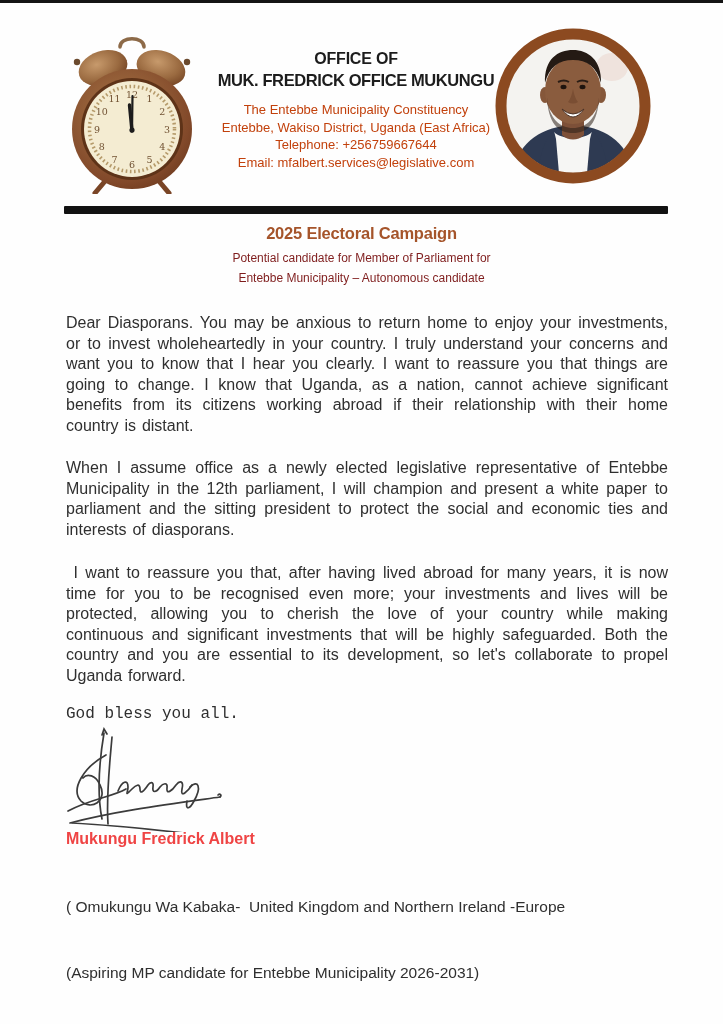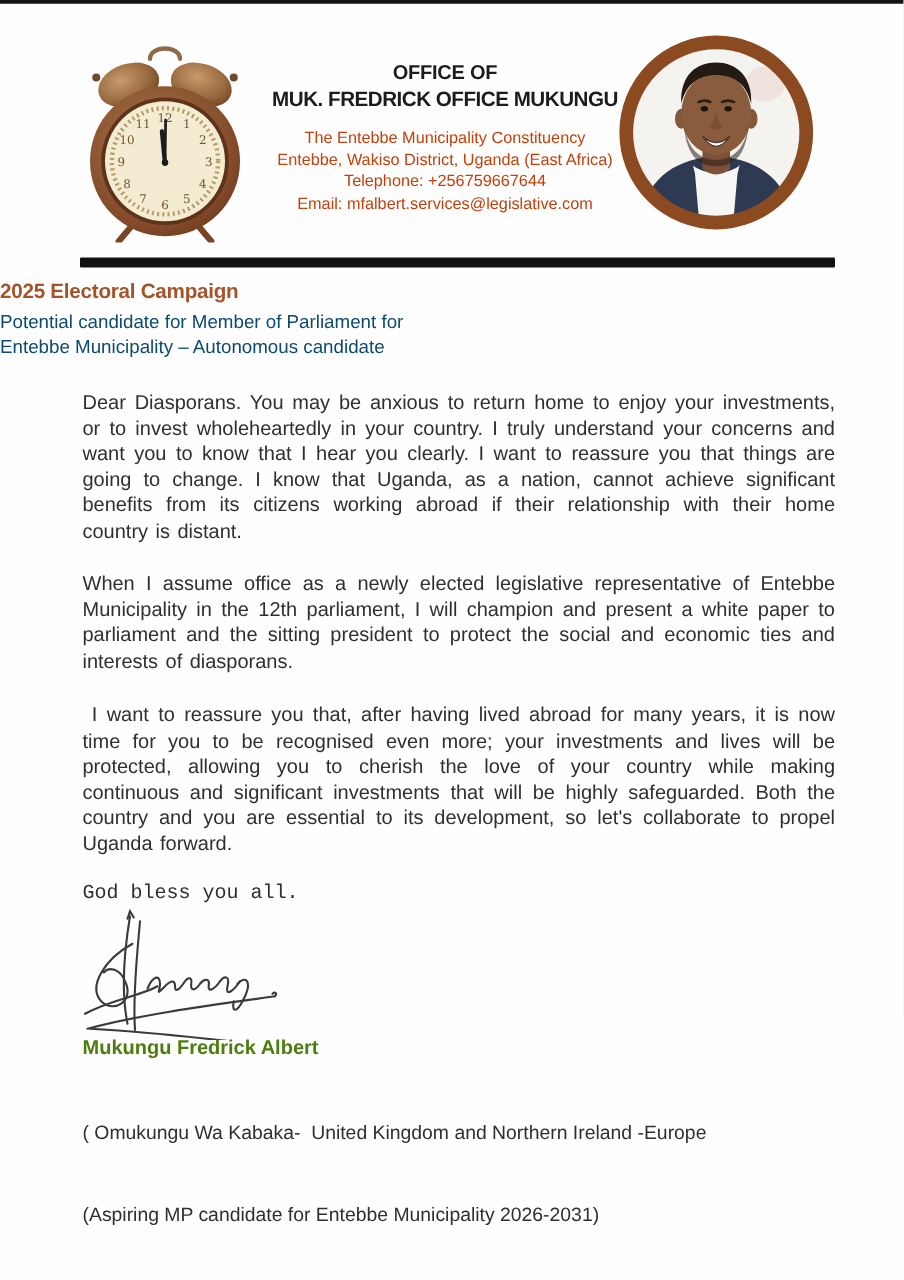--- a/index.html
+++ b/index.html
@@ -24,39 +24,39 @@
   }
   .office-label{font-size:16px;font-weight:bold;color:#1c1c1c;letter-spacing:-0.2px;}
   .office-name{font-size:16.5px;font-weight:bold;color:#1c1c1c;letter-spacing:-0.4px;margin-top:3px;white-space:nowrap;}
   .contact{margin-top:11px;font-size:13px;line-height:17.5px;color:#c2410c;}
   .portrait-wrap{position:absolute;left:494px;top:27px;width:158px;height:158px;}
   .divider{
     position:absolute;left:64px;top:206px;width:604px;height:8px;
     background:#121212;border-radius:1px;
   }
   
-  .campaign{position:absolute;left:0;top:224px;width:723px;}
+  .campaign{position:absolute;left:0;top:224px;width:723px;text-align:center;}
   .campaign-title{font-size:16.5px;font-weight:bold;letter-spacing:-0.2px;}
-  .campaign-sub{margin-top:5px;font-size:15px;line-height:20px;color:#0c4a6e;}
+  .campaign-sub{margin-top:5px;font-size:12px;line-height:20px;color:#7f1d1d;}
   
   .para{
     position:absolute;left:66px;width:602px;
     font-size:16px;line-height:20.5px;
     text-align:justify;
     white-space:pre-wrap;
     color:#2f2f2f;
     word-spacing:1.5px;
   }
   .p1{top:313px;}
   .p2{top:458px;}
   .p3{top:563px;}
   .closing{position:absolute;left:66px;top:705px;font-size:16px;color:#2f2f2f;font-family:Liberation Mono, monospace;}
   .signature-wrap{position:absolute;left:60px;top:727px;width:190px;height:105px;}
   
-  .sig-name{position:absolute;left:66px;top:830px;font-size:16px;font-weight:bold;color:#4d7c0f;}
+  .sig-name{position:absolute;left:66px;top:830px;font-size:16px;font-weight:bold;color:#ef4444;}
   .sig-roles{
     position:absolute;left:66px;top:852px;width:640px;
     font-size:15.5px;line-height:22px;color:#2f2f2f;
     white-space:pre-wrap;
   }
 </style>
 </head>
 <body>
 
 <div class="page">

